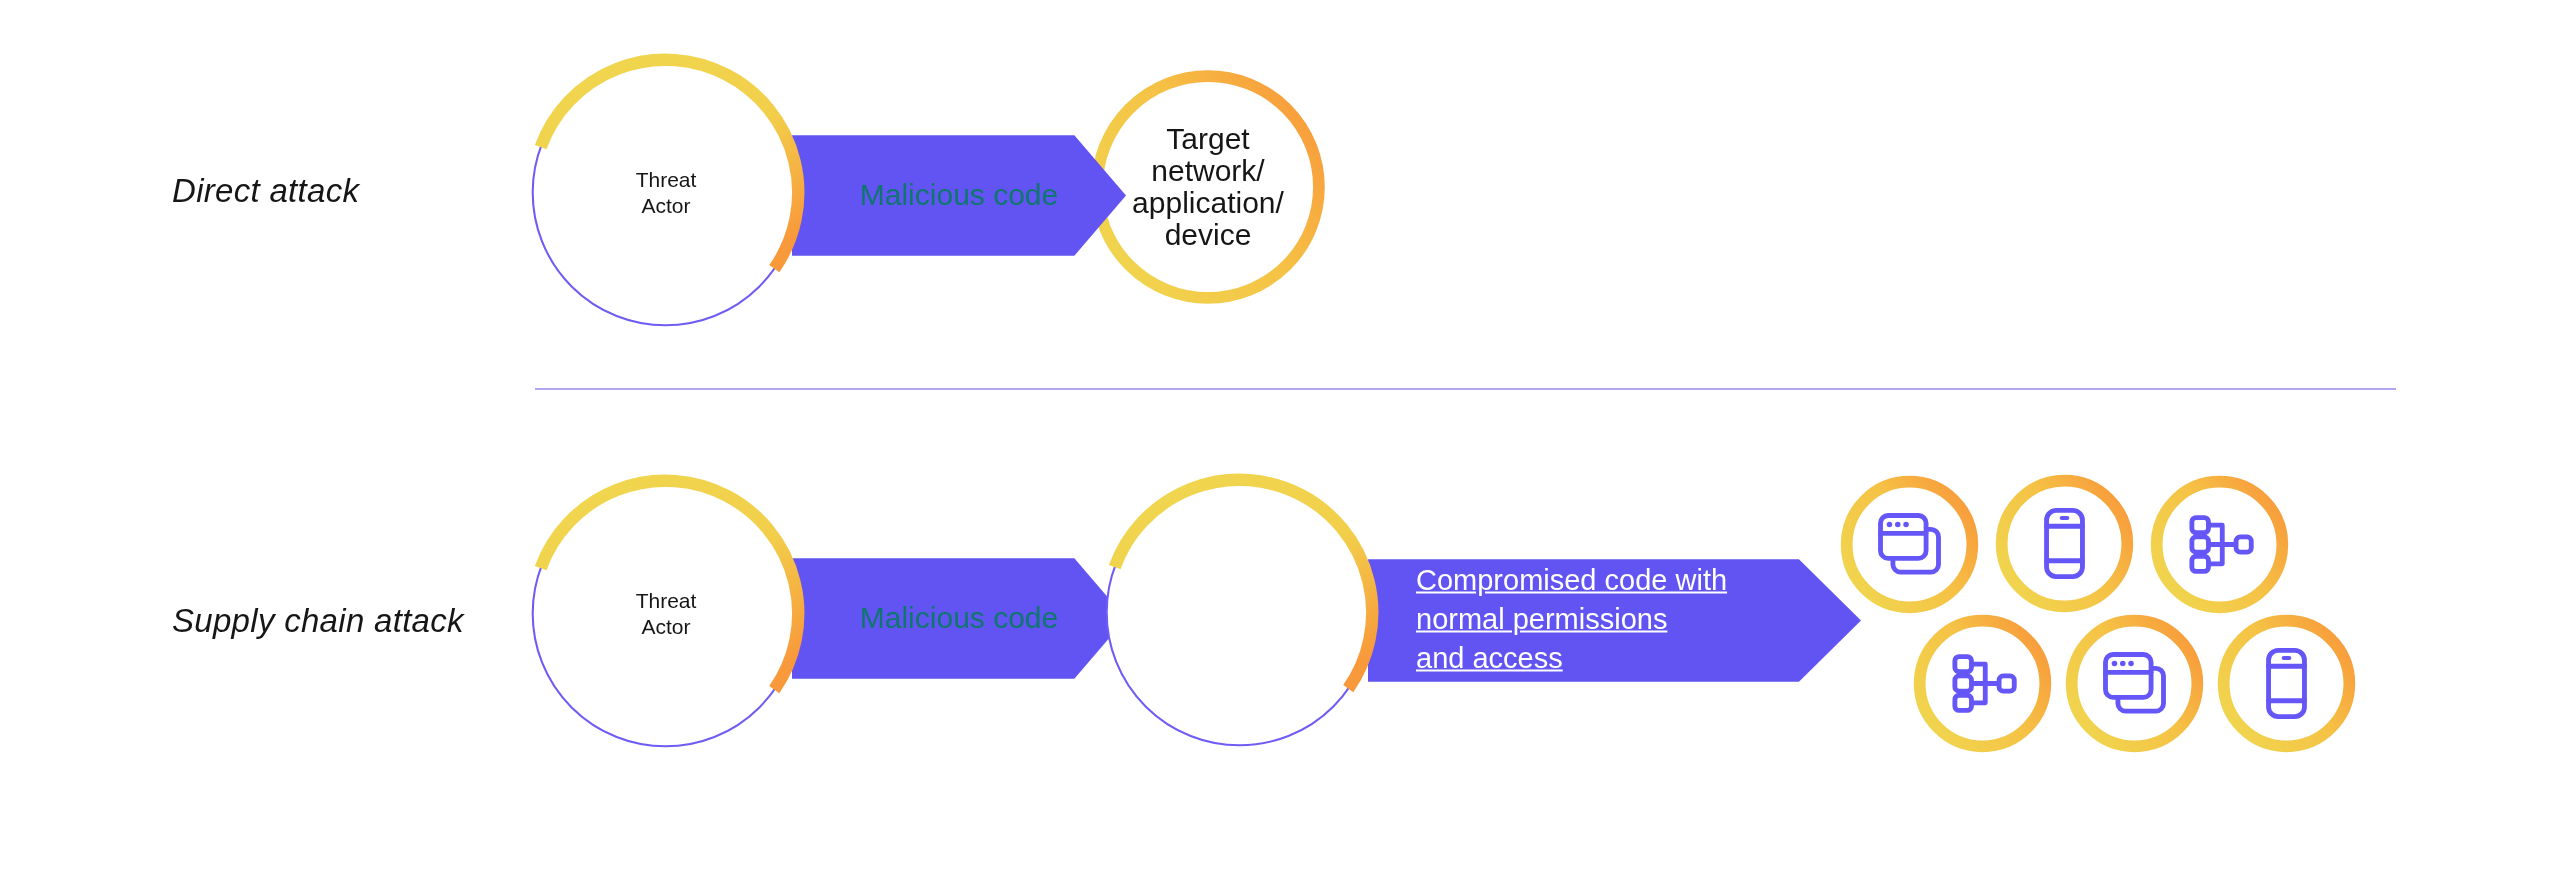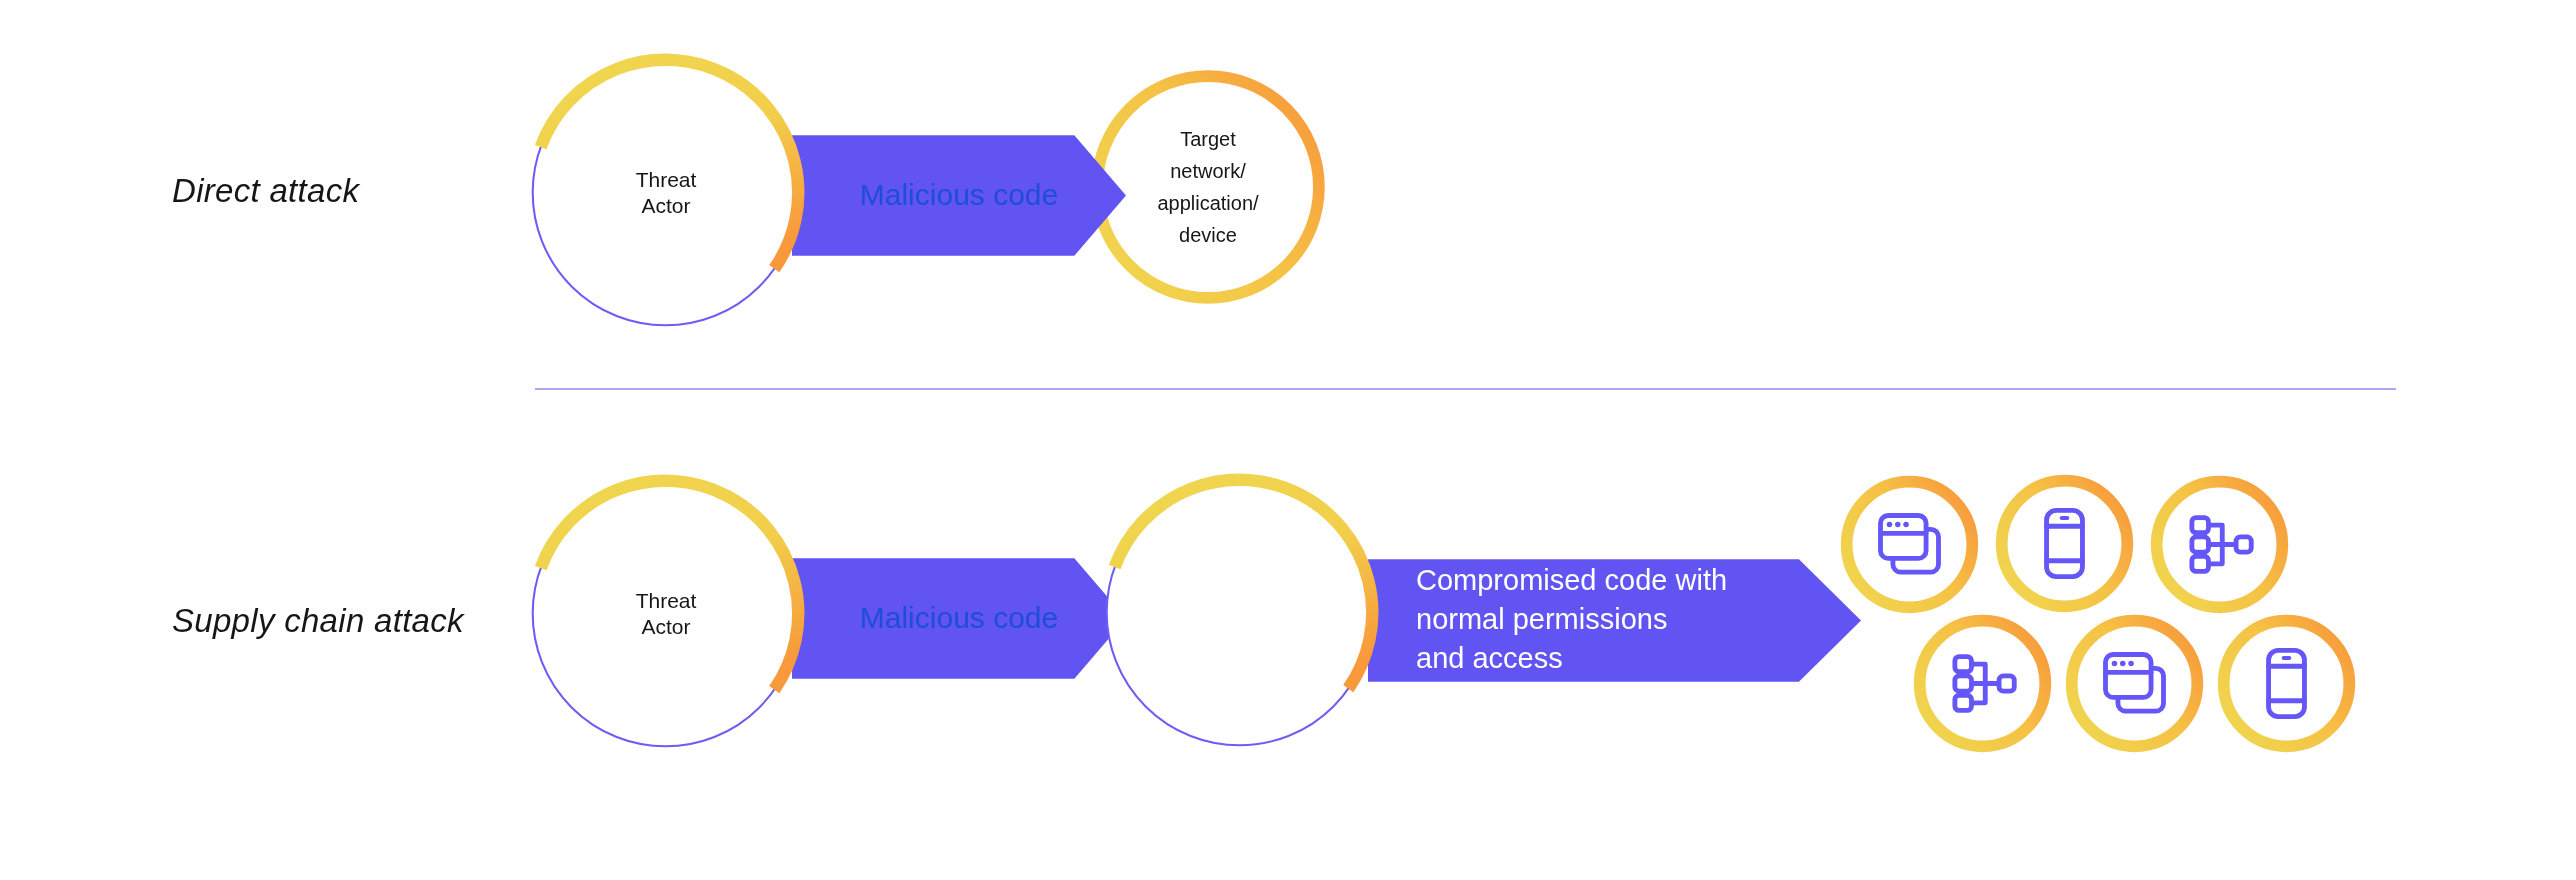--- a/index.html
+++ b/index.html
@@ -23,23 +23,23 @@
   .t-center{
     position:absolute;transform:translate(-50%,-50%);
     text-align:center;white-space:pre-line;line-height:1.22;
   }
   .t-left{
     position:absolute;transform:translateY(-50%);
     text-align:left;white-space:pre-line;
   }
   .row-label{font-size:33px;letter-spacing:0.3px;font-style:italic;}
   .circle-label{font-size:21px;}
-  .circle-label-sm{font-size:20px;line-height:32px;}
-  .arrow-label{font-size:30px;color:#1d4ed8;}
-  .arrow-label-multi{font-size:29px;line-height:39px;color:#FFFFFF;}
+  .circle-label-sm{font-size:30px;line-height:32px;}
+  .arrow-label{font-size:30px;color:#0f766e;}
+  .arrow-label-multi{font-size:29px;line-height:39px;color:#FFFFFF;text-decoration:underline;}
   .targets-heading{font-size:26px;}
   .arrow-shape{fill:var(--arrow-purple);}
   .thin-circle{fill:#FFFFFF;stroke:var(--circle-stroke-indigo);stroke-width:3;}
   .arc{fill:none;stroke-width:18;}
   .ring{fill:#FFFFFF;stroke-width:17;}
   .ic-fill{fill:#FFFFFF;stroke:var(--icon-indigo);stroke-width:7;stroke-linejoin:round;}
   .ic-line{fill:none;stroke:var(--icon-indigo);stroke-width:7;stroke-linecap:round;stroke-linejoin:round;}
   .ic-dot{fill:var(--icon-indigo);stroke:none;}
   .divider{height:2.1px;background:var(--divider-lavender);}
 </style>

